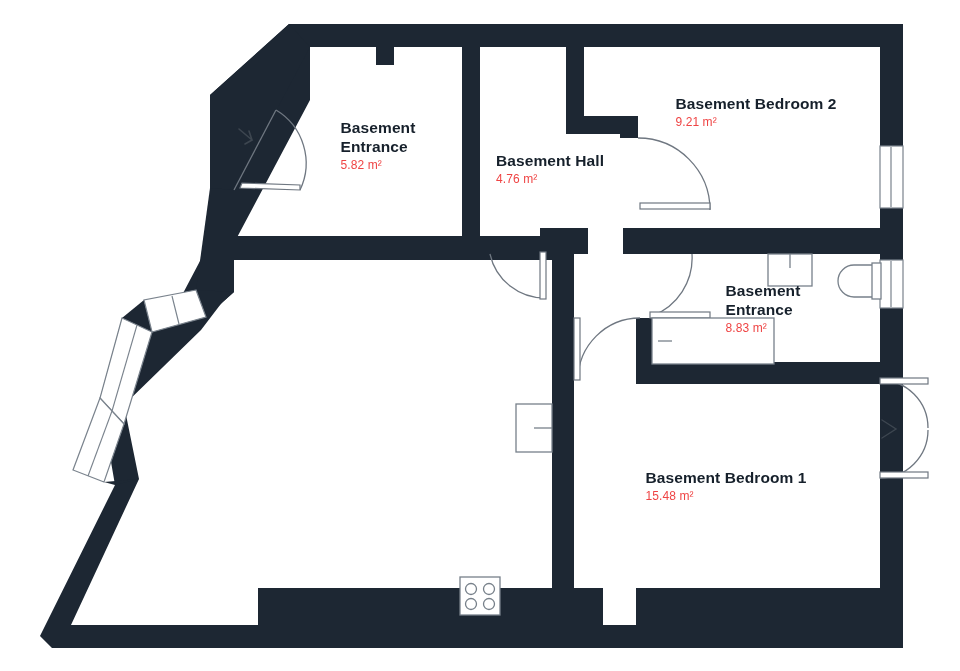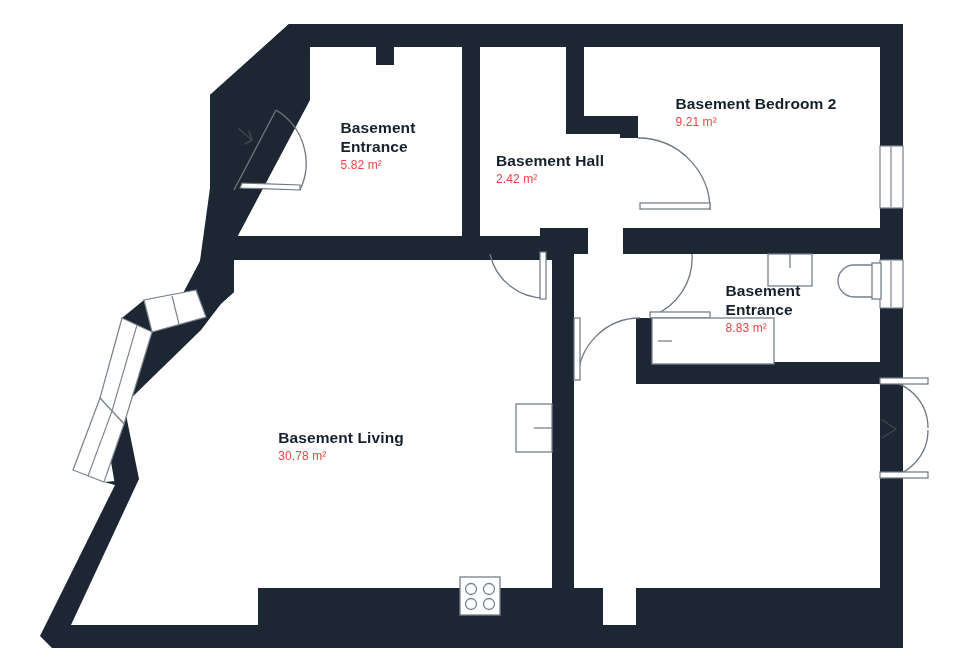--- a/index.html
+++ b/index.html
@@ -233,39 +233,39 @@
       <span class="nm-line">Basement</span>
       <span class="nm-line">Entrance</span>
     </div>
     <div class="room-area">5.82 m²</div>
   </div>
 
   <div class="room-label" style="left:550px; top:151px;">
     <div class="room-name">
       <span class="nm-line">Basement Hall</span>
     </div>
-    <div class="room-area">2.42 m²</div>
+    <div class="room-area">4.76 m²</div>
   </div>
 
   <div class="room-label" style="left:756px; top:94px;">
     <div class="room-name">
       <span class="nm-line">Basement Bedroom 2</span>
     </div>
     <div class="room-area">9.21 m²</div>
   </div>
 
   <div class="room-label" style="left:763px; top:281px;">
     <div class="room-name">
       <span class="nm-line">Basement</span>
       <span class="nm-line">Entrance</span>
     </div>
     <div class="room-area">8.83 m²</div>
   </div>
 
-  <div class="room-label" style="left:341px; top:428px;">
-    <div class="room-name">
-      <span class="nm-line">Basement Living</span>
-    </div>
-    <div class="room-area">30.78 m²</div>
-  </div>
-
+
+  <div class="room-label" style="left:726px; top:468px;">
+    <div class="room-name">
+      <span class="nm-line">Basement Bedroom 1</span>
+    </div>
+    <div class="room-area">15.48 m²</div>
+  </div>
 
 </div>
 
 </body></html>

